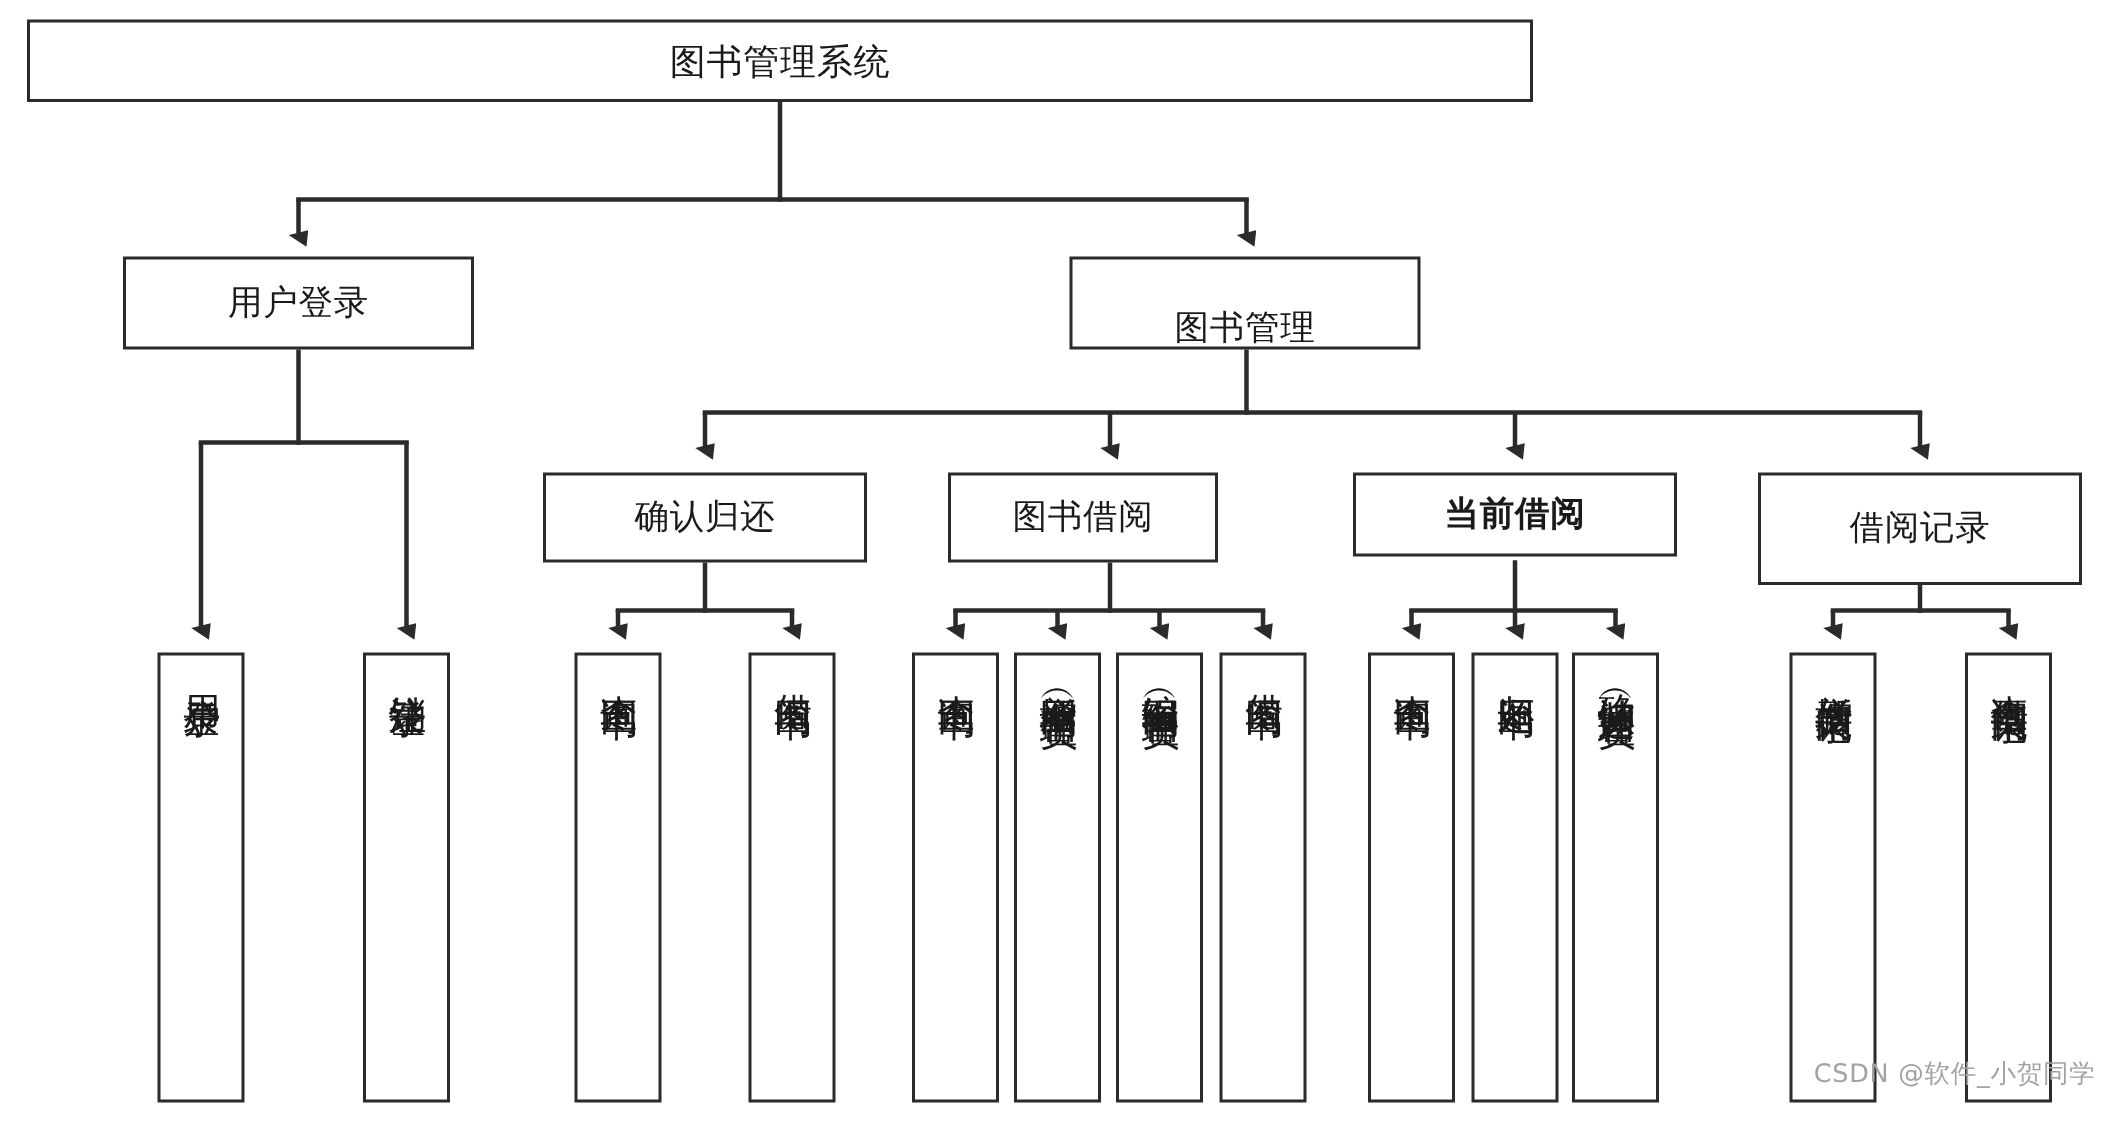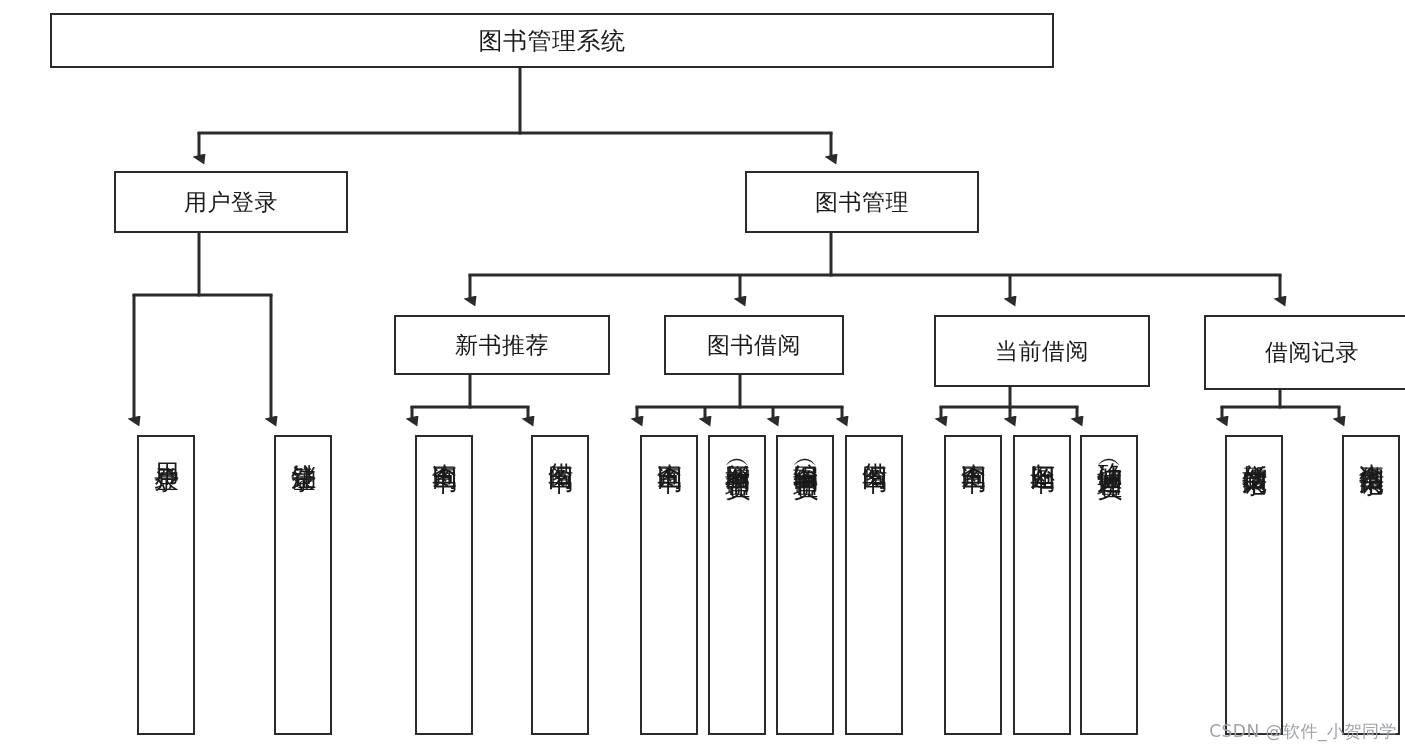--- a/index.html
+++ b/index.html
@@ -29,21 +29,20 @@
   .node {
     position: absolute;
     box-sizing: border-box;
     background: #ffffff;
     border: 2px solid #2b2b2b;
     display: flex;
     align-items: center;
     justify-content: center;
     color: #1a1a1a;
     z-index: 2;
-    margin-left: 32px;
   }
   .node .lbl {
     display: block;
     text-align: center;
     line-height: 1.0;
     white-space: nowrap;
   }
   
   .node.h .lbl {
     font-size: 23px;
@@ -62,21 +61,21 @@
     writing-mode: vertical-rl;
     text-orientation: upright;
     font-size: 25px;
     line-height: 1.05;
     letter-spacing: 2px;
     white-space: nowrap;
   }
   .watermark {
     position: absolute;
     right: 8px;
-    bottom: 4px;
+    bottom: 20px;
     font-size: 17px;
     color: #9fa2a7;
     letter-spacing: 0.5px;
     z-index: 5;
     white-space: nowrap;
   }
 </style>
 </head>
 <body>
 
@@ -133,33 +132,33 @@
   </svg>
 
   <div class="node h root" style="left:18px; top:13px; width:1004px; height:55px;">
     <span class="lbl">图书管理系统</span>
   </div>
 
   <div class="node h" style="left:82px; top:171px; width:234px; height:62px;">
     <span class="lbl">用户登录</span>
   </div>
 
-  <div class="node h" style="left:713px; top:171px; width:234px; height:62px;">
+  <div class="node h" style="left:713px; top:171px; width:234px; height:62px;align-items:flex-end;">
     <span class="lbl">图书管理</span>
   </div>
 
   <div class="node h" style="left:362px; top:315px; width:216px; height:60px;">
-    <span class="lbl">新书推荐</span>
+    <span class="lbl">确认归还</span>
   </div>
 
   <div class="node h" style="left:632px; top:315px; width:180px; height:60px;">
     <span class="lbl">图书借阅</span>
   </div>
 
-  <div class="node h" style="left:902px; top:315px; width:216px; height:72px;">
+  <div class="node h" style="left:902px; top:315px; width:216px; height:56px;font-weight:bold;">
     <span class="lbl">当前借阅</span>
   </div>
 
   <div class="node h" style="left:1172px; top:315px; width:216px; height:75px;">
     <span class="lbl">借阅记录</span>
   </div>
 
   <div class="node v" style="left:105px; top:435px; width:58px; height:300px;">
     <span class="lbl">用户登录</span>
   </div>

